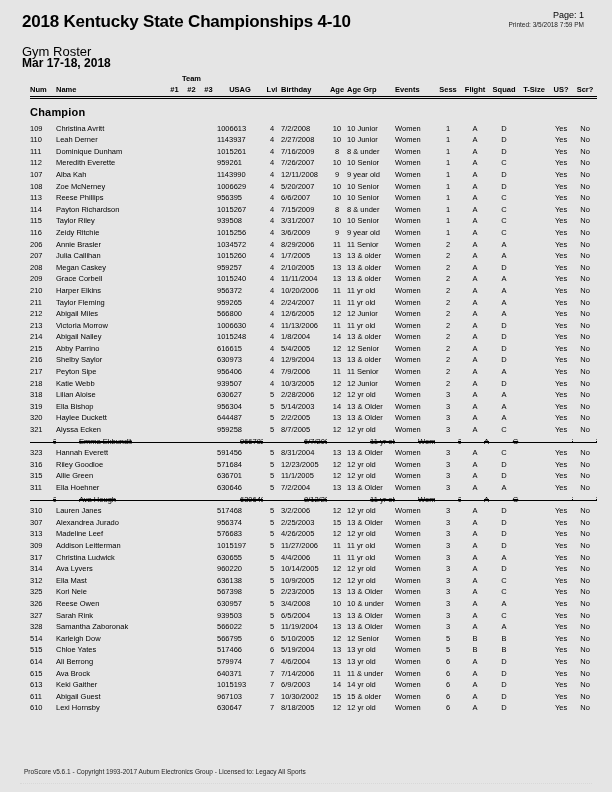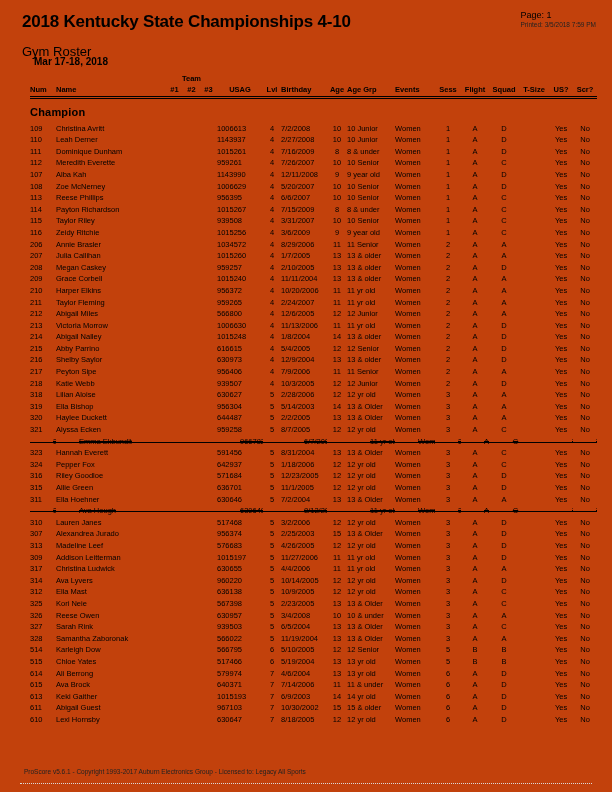--- a/index.html
+++ b/index.html
@@ -1,38 +1,38 @@
 <!DOCTYPE html>
 <html><head>
 <meta charset="utf-8">
 <style>
   html,body { margin:0; padding:0; background:#ffffff; }
   .page {
     position:relative;
     width:612px; height:792px;
-    background:#c2410c;
+    background:#e5e5e5;
     color:#000;
     font-family:"Liberation Sans", sans-serif;
     overflow:hidden;
   }
   .title {
     position:absolute; left:22px; top:12px;
     font-size:17px; font-weight:bold; letter-spacing:-0.2px;
     white-space:nowrap;
   }
   .subtitle {
     position:absolute; left:22px; top:44px;
     font-size:13px; font-weight:normal; white-space:nowrap;
   }
   .daterange {
-    position:absolute; left:34px; top:56px;
-    font-size:10px; font-weight:bold; white-space:nowrap;
+    position:absolute; left:22px; top:56px;
+    font-size:12px; font-weight:bold; white-space:nowrap;
   }
   .printinfo {
-    position:absolute; right:16px; top:10px; text-align:left;
+    position:absolute; right:28px; top:10px; text-align:right;
   }
   .page-label { font-size:9px; }
   .printed-label { font-size:6.5px; margin-top:1px; color:#222; }
 
   table.tbl {
     position:absolute; left:30px; top:74px;
     width:567px;
     border-collapse:collapse; table-layout:fixed;
   }
   .tbl th, .tbl td {
@@ -688,39 +688,20 @@
           <td class="a-l">13 &amp; Older</td>
           <td class="a-l">Women</td>
           <td class="a-c">3</td>
           <td class="a-c">A</td>
           <td class="a-c">C</td>
           <td class="a-c"></td>
           <td class="a-c">Yes</td>
           <td class="a-c">No</td>
         </tr>
         <tr>
-          <td class="a-l">324</td>
-          <td class="a-l">Pepper Fox</td>
-          <td class="a-c"></td>
-          <td class="a-c"></td>
-          <td class="a-c"></td>
-          <td class="a-r">642937</td>
-          <td class="a-c">5</td>
-          <td class="a-l">1/18/2006</td>
-          <td class="a-c">12</td>
-          <td class="a-l">12 yr old</td>
-          <td class="a-l">Women</td>
-          <td class="a-c">3</td>
-          <td class="a-c">A</td>
-          <td class="a-c">C</td>
-          <td class="a-c"></td>
-          <td class="a-c">Yes</td>
-          <td class="a-c">No</td>
-        </tr>
-        <tr>
           <td class="a-l">316</td>
           <td class="a-l">Riley Goodloe</td>
           <td class="a-c"></td>
           <td class="a-c"></td>
           <td class="a-c"></td>
           <td class="a-r">571684</td>
           <td class="a-c">5</td>
           <td class="a-l">12/23/2005</td>
           <td class="a-c">12</td>
           <td class="a-l">12 yr old</td>

